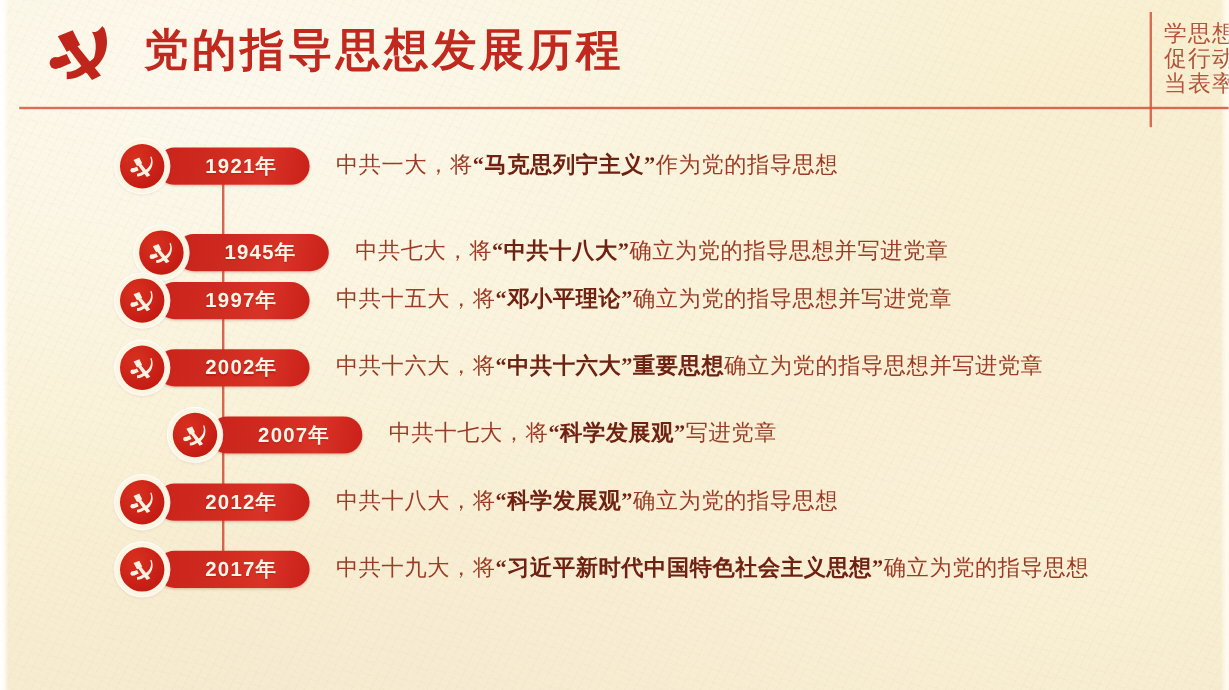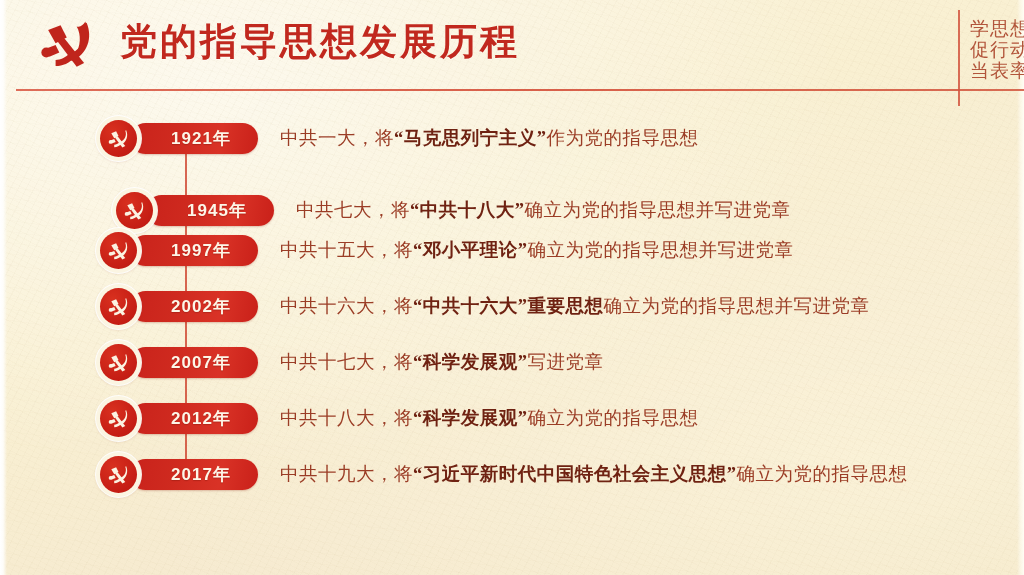--- a/index.html
+++ b/index.html
@@ -321,21 +321,21 @@
                   <path d="M33 44 L44 39 L76 79 L64 85 Z"></path>
                   <circle cx="15" cy="62" r="8"></circle>
                   <path d="M14 56 L30 50 L36 62 L20 69 Z"></path>
                 </g>
               </svg>
             </div>
           </div>
         </div>
         <div class="row-text"><span>中共十六大，将</span><span class="q">“中共十六大”</span><span class="q">重要思想</span><span>确立为党的指导思想并写进党章</span></div>
       </div>
-      <div class="row" style="top: 242px;">
+      <div class="row" style="top: 242px; padding-left: 44px;">
         <div class="badge">
           <div class="year-pill">
             <span>2007年</span>
           </div>
           <div class="emblem-circle">
             <div class="emblem-inner">
               <svg viewBox="0 0 100 100" aria-hidden="true">
                 <g fill="#fbf3e2">
                   <path d="M80 14 C90 38 82 64 56 76 C54 72 52 69 50 66 C74 56 84 36 76 16 Z"></path>
                   <path d="M52 64 C46 70 38 74 30 74 L30 84 C42 84 52 79 60 71 Z"></path>

